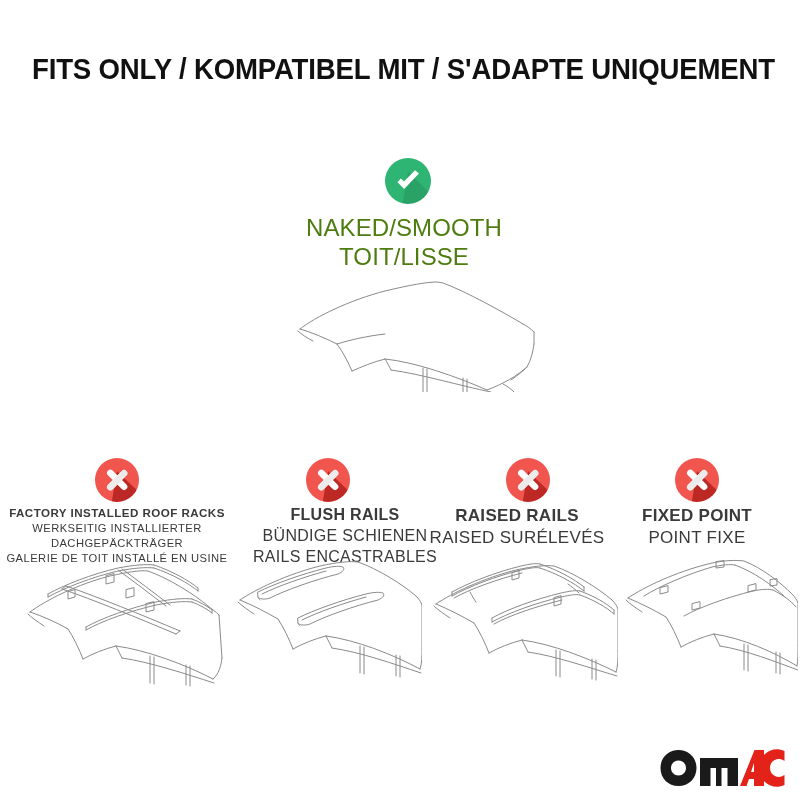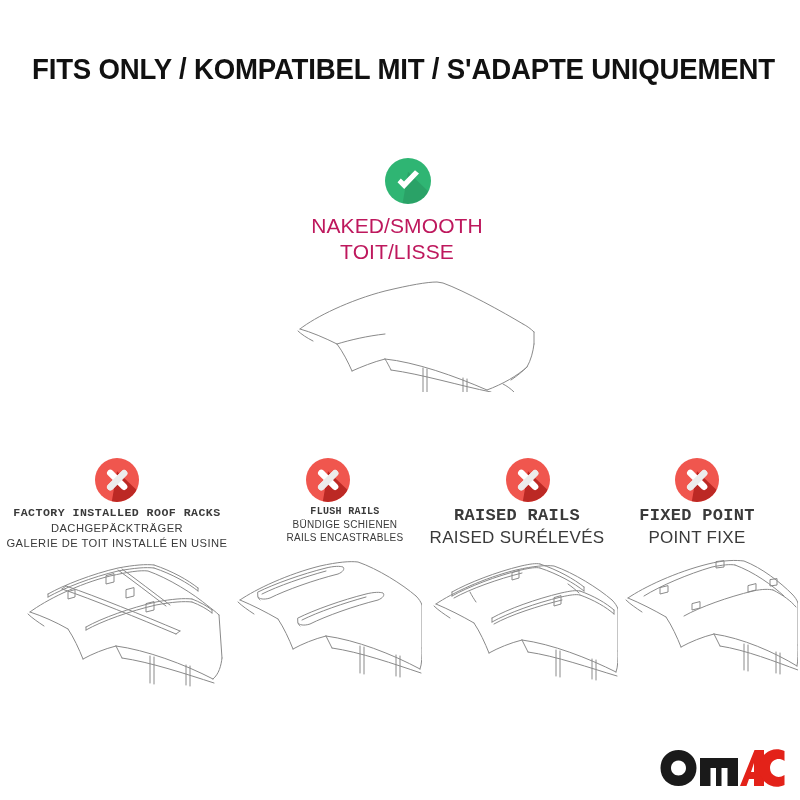--- a/index.html
+++ b/index.html
@@ -79,47 +79,47 @@
     text-align: center;
     color: #3a3a3a;
     line-height: 1.24;
   }
   .label-block .l {
     display: block;
     white-space: nowrap;
   }
 
   .top-label {
-    left: 247px;
+    left: 254px;
     top: 213px;
     width: 300px;
-    font-size: 21px;
+    font-size: 24px;
     letter-spacing: 0.1px;
-    color: #be185d;
+    color: #4d7c0f;
     line-height: 1.22;
   }
 
   .bottom-label {
     top: 505px;
   }
-  .bottom-label .l0 { font-weight: bold; font-family: Liberation Mono, monospace; }
+  .bottom-label .l0 { font-weight: bold; }
 
   .bottom-label.c1 {
     left: 2px;
     width: 230px;
     font-size: 11.2px;
     letter-spacing: 0.45px;
     line-height: 1.36;
   }
   .bottom-label.c1 .l0 { font-size: 11.6px; }
 
   .bottom-label.c2 {
     left: 235px;
     width: 220px;
-    font-size: 10px;
+    font-size: 16px;
     letter-spacing: 0.3px;
     line-height: 1.3;
   }
   .bottom-label.c3 {
     left: 407px;
     width: 220px;
     font-size: 17px;
     letter-spacing: 0.3px;
     line-height: 1.3;
   }
@@ -200,20 +200,21 @@
     <g fill="#ffffff">
       <rect x="19" y="9" width="6.5" height="26" rx="3.2" transform="rotate(45 22 22)"></rect>
       <rect x="19" y="9" width="6.5" height="26" rx="3.2" transform="rotate(-45 22 22)"></rect>
     </g>
     <rect x="19" y="9" width="6.5" height="26" rx="3.2" transform="rotate(45 22 22)" fill="#e6e6e6" opacity="0.75"></rect>
   </svg>
 </div>
 
 <div class="label-block bottom-label c1">
   <span class="l l0">FACTORY INSTALLED ROOF RACKS</span>
+  <span class="l l1">WERKSEITIG INSTALLIERTER</span>
   <span class="l l2">DACHGEPÄCKTRÄGER</span>
   <span class="l l3">GALERIE DE TOIT INSTALLÉ EN USINE</span>
 </div>
 
 <div class="roof roof-b1">
   <svg width="215" height="135" viewBox="0 0 215 135" fill="none" stroke="#8a8a8a" stroke-width="1" stroke-linejoin="round" stroke-linecap="round">
 
     <path d="M22 60 C38 48 70 32 102 24 C120 20 132 18 140 19 C160 26 186 42 200 54"></path>
     <path d="M20 62 C24 66 30 70 36 74"></path>
     <path d="M200 54 C204 57 208 60 211 63"></path>

